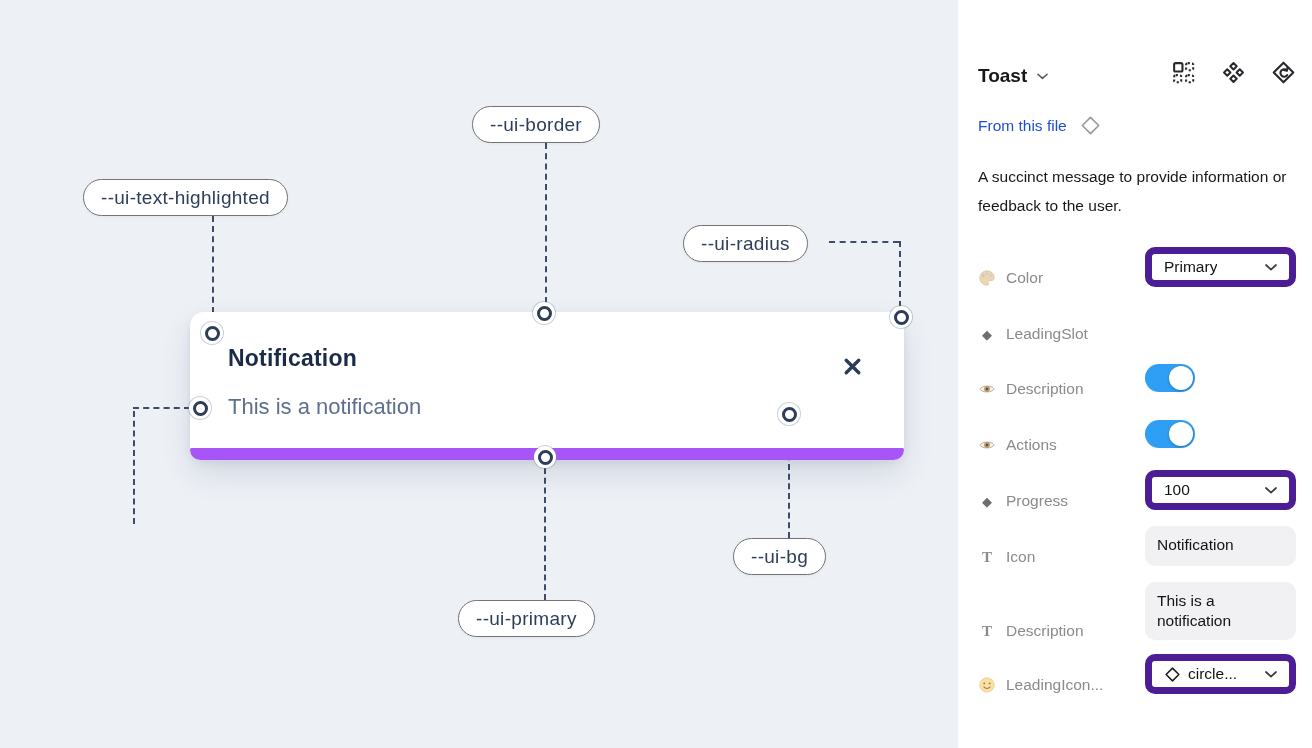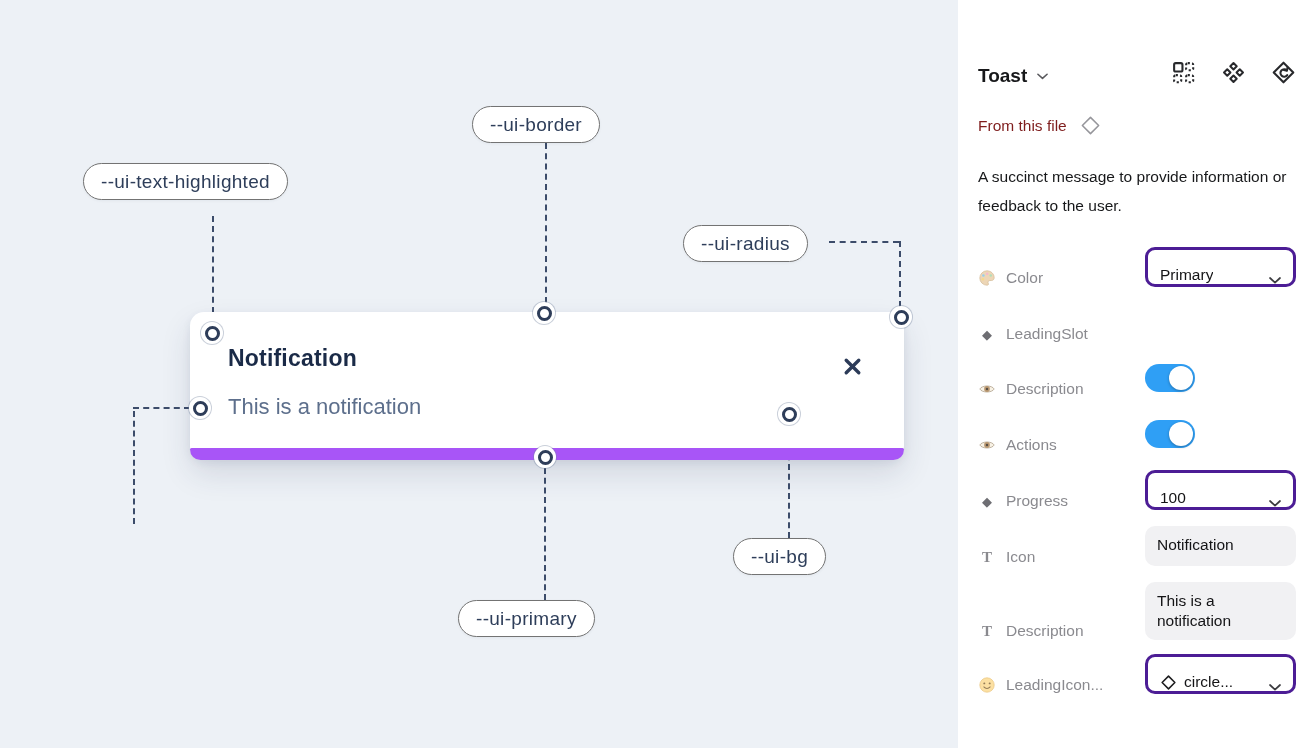--- a/index.html
+++ b/index.html
@@ -15,21 +15,21 @@
     box-shadow:0 14px 30px rgba(35,48,82,.13), 0 3px 8px rgba(35,48,82,.07); }
   .toast-title { position:absolute; left:38px; top:33px; font-size:23px; font-weight:700; color:#1a2a47; letter-spacing:.2px; }
   .toast-desc { position:absolute; left:38px; top:82px; font-size:22px; font-weight:400; color:#5d6f8c; }
   .toast-close { position:absolute; left:648px; top:40px; width:28px; height:28px; display:flex; align-items:center; justify-content:center; cursor:pointer; }
   .toast-progress { position:absolute; left:0; right:0; bottom:0; height:12px; background:#a855f7; border-radius:2px 2px 14px 14px; }
 
   .pill { position:absolute; height:37px; padding:0 17px; display:flex; align-items:center; justify-content:center;
     background:#fff; border:1px solid #737373; border-radius:19px; font-size:19px; color:#2e3e5a;
     letter-spacing:.3px; white-space:nowrap; box-shadow:0 1px 3px rgba(50,60,90,.06); }
   .pill-border { left:472px; top:106px; }
-  .pill-highlighted { left:83px; top:163px; }
+  .pill-highlighted { left:83px; top:179px; }
   .pill-radius { left:683px; top:225px; }
   .pill-muted { left:31px; top:524px; }
   .pill-primary { left:458px; top:600px; }
   .pill-bg { left:733px; top:538px; }
 
   .line-v { position:absolute; width:0; border-left:2px dashed #3c4c6a; }
   .line-h { position:absolute; height:0; border-top:2px dashed #3c4c6a; }
   .ln-border { left:545px; top:143px; height:160px; }
   .ln-highlighted { left:212px; top:216px; height:107px; }
   .ln-radius-h { left:829px; top:241px; width:70px; }
@@ -51,35 +51,35 @@
 
   
   .panel { position:absolute; left:958px; top:0; width:354px; height:748px; background:#fff; }
   .panel-header { position:absolute; left:20px; right:16px; top:56px; height:32px; display:flex; align-items:center; }
   .panel-title-wrap { display:flex; align-items:center; gap:10px; cursor:pointer;margin-top:8px; }
   .panel-title { font-size:19px; font-weight:700; color:#17181a; }
   .header-icons { margin-left:auto; display:flex; align-items:center; gap:25px; }
   .hicon { width:25px; height:25px; display:flex; align-items:center; justify-content:center; cursor:pointer; }
 
   .from-file { position:absolute; left:20px; top:114px; display:flex; align-items:center; gap:12px;
-    font-size:15.5px; color:#7f1d1d; }
+    font-size:15.5px; color:#1d4ed8; }
 
   .panel-desc { position:absolute; left:20px; top:162px; width:326px; font-size:15.5px; line-height:29px; color:#17181a; }
 
   .prop-row { position:absolute; left:20px; width:318px; height:40px; }
   .prop-label { position:absolute; left:0; top:0; height:100%; display:flex; align-items:flex-end; gap:10px;
     font-size:15.5px; color:#8a8a8f; white-space:nowrap; }
   .prop-icon { width:18px; height:18px; display:flex; align-items:center; justify-content:center; flex:0 0 18px; }
   .diamond-glyph { font-size:13px; color:#6e6e73; line-height:1; }
   .t-glyph { font-family:"Liberation Serif", serif; font-weight:700; font-size:15px; color:#8a8a8f; line-height:1; }
   .faded { opacity:.8; }
 
   .control { position:absolute; left:167px; top:0; width:151px; }
-  .select { height:40px; background:#fff; border:3px solid #4c1d95; border-radius:10px;
-    display:flex; align-items:flex-end; gap:7px; padding:0 12px; font-size:15.5px; font-weight:500; color:#141416; cursor:pointer; }
+  .select { height:40px; background:#fff; border:7px solid #4c1d95; border-radius:10px;
+    display:flex; align-items:center; gap:7px; padding:0 12px; font-size:15.5px; font-weight:500; color:#141416; cursor:pointer; }
   .select .chev { margin-left:auto; display:flex; }
   .select .val { overflow:hidden; white-space:nowrap; }
   .field { background:#f1f1f3; border-radius:10px; padding:9px 12px; font-size:15.5px; font-weight:500;
     color:#141416; line-height:20px; min-height:40px; }
   .toggle { position:absolute; left:167px; top:6px; width:50px; height:28px; border-radius:15px; background:#2f9ff5; cursor:pointer; }
   .toggle .knob { position:absolute; right:2px; top:2px; width:24px; height:24px; border-radius:50%; background:#fff;
     box-shadow:0 1px 3px rgba(0,0,0,.3); }
 
   .r1 { top:247px; } .r2 { top:303px; } .r3 { top:358px; } .r4 { top:414px; }
   .r5 { top:470px; } .r6 { top:526px; } .r7 { top:582px; height:58px; } .r8 { top:654px; }

